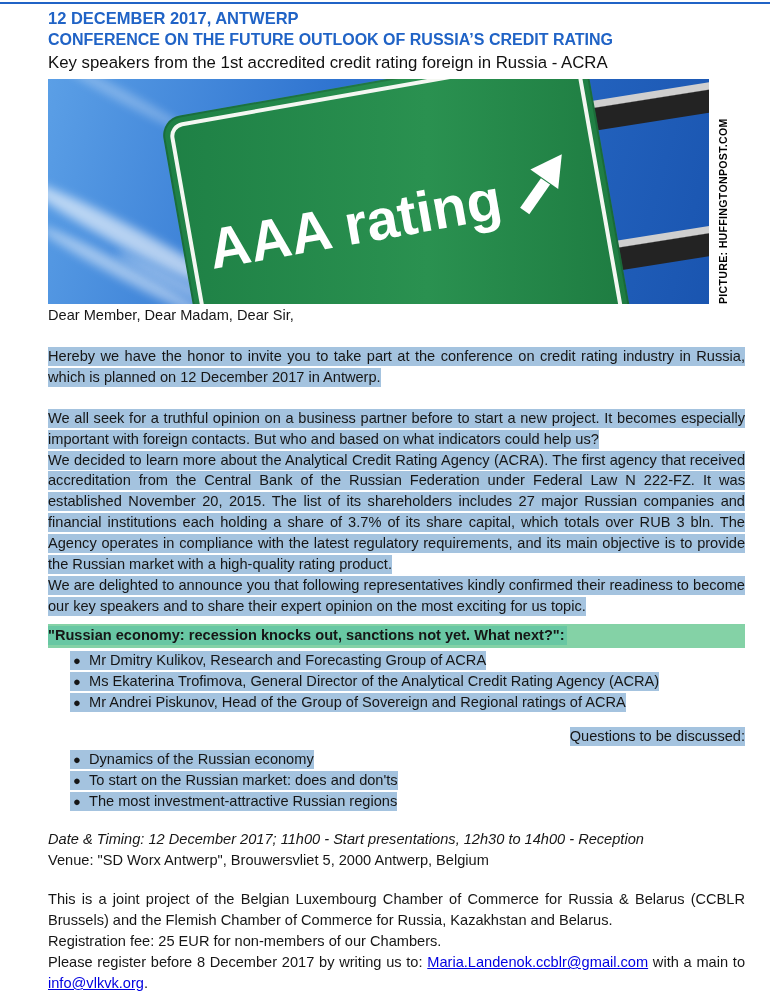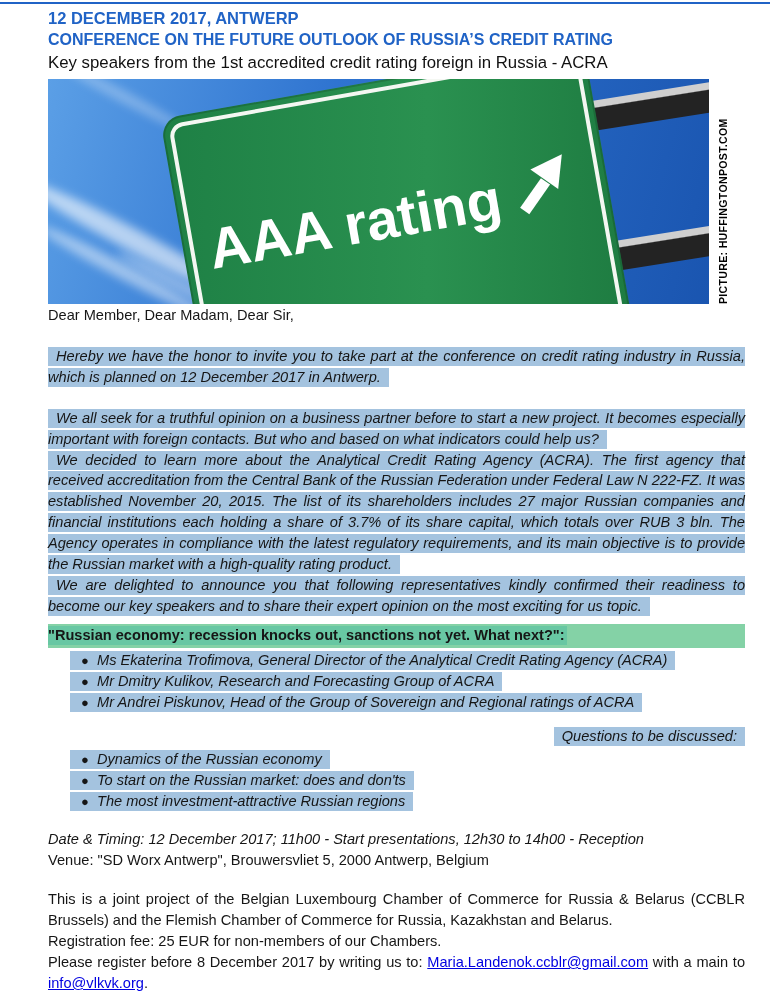--- a/index.html
+++ b/index.html
@@ -43,21 +43,21 @@
   .sign-border{position:absolute;inset:7px;border:4px solid #f4f7f2;border-radius:14px 4px 4px 4px;}
   .sign-text{position:absolute;left:26px;top:112px;font-size:57px;font-weight:700;color:#fff;
     letter-spacing:0px;white-space:nowrap;display:flex;align-items:center;gap:10px;}
   .sign-arrow{width:64px;height:64px;margin-top:-14px;}
   .photo-caption{position:absolute;left:669px;top:225px;width:225px;
     transform:rotate(-90deg);transform-origin:0 0;
     font-size:10.6px;font-weight:700;letter-spacing:.3px;color:#000;line-height:13px;}
   
   .para{margin:0;text-align:justify;}
   .noj{text-align:left;}
-  mark.hl{background:var(--hl);color:inherit;padding:1px 8px 2px;font-style:italic;}
+  mark.hl{background:var(--hl);color:inherit;padding:1px 0 2px;}
   .salutation{margin-top:1px;margin-bottom:0;}
   .sp{height:20px;}
   .topic{background:var(--topic-green);padding:1px 0 2px;margin-top:7px;}
   .topic-text{background:var(--topic-green-sel);font-weight:700;padding:1px 2px 2px 0;}
   ul.blist{margin:2px 0 0 0;padding:0;list-style:none;}
   ul.blist li{margin-left:22px;line-height:21px;}
   .dot{display:inline-block;width:19px;padding-left:3px;font-size:13px;}
   .plain{margin:0;}
   a.email{color:var(--link-blue);text-decoration:underline;cursor:pointer;}
 </style>
@@ -104,22 +104,22 @@
   <div class="sp"></div>
   <p class="para"><mark class="hl">We all seek for a truthful opinion on a business partner before to start a new project. It becomes especially important with foreign contacts. But who and based on what indicators could help us?</mark></p>
   <p class="para"><mark class="hl">We decided to learn more about the Analytical Credit Rating Agency (ACRA). The first agency that received accreditation from the Central Bank of the Russian Federation under Federal Law N 222-FZ. It was established November 20, 2015. The list of its shareholders includes 27 major Russian companies and financial institutions each holding a share of 3.7% of its share capital, which totals over RUB 3 bln. The Agency operates in compliance with the latest regulatory requirements, and its main objective is to provide the Russian market with a high-quality rating product.</mark></p>
   <p class="para"><mark class="hl">We are delighted to announce you that following representatives kindly confirmed their readiness to become our key speakers and to share their expert opinion on the most exciting for us topic.</mark></p>
 
   <div class="topic">
     <span class="topic-text">"Russian economy: recession knocks out, sanctions not yet. What next?":</span>
   </div>
 
   <ul class="blist">
+    <li><mark class="hl"><span class="dot">●</span><span>Mr Dmitry Kulikov, Research and Forecasting Group of ACRA</span></mark></li>
     <li><mark class="hl"><span class="dot">●</span><span>Ms Ekaterina Trofimova, General Director of the Analytical Credit Rating Agency (ACRA)</span></mark></li>
-    <li><mark class="hl"><span class="dot">●</span><span>Mr Dmitry Kulikov, Research and Forecasting Group of ACRA</span></mark></li>
     <li><mark class="hl"><span class="dot">●</span><span>Mr Andrei Piskunov, Head of the Group of Sovereign and Regional ratings of ACRA</span></mark></li>
   </ul>
 
   <p class="para noj" style="margin-top:13px;text-align:right;"><mark class="hl">Questions to be discussed:</mark></p>
   <ul class="blist">
     <li><mark class="hl"><span class="dot">●</span><span>Dynamics of the Russian economy</span></mark></li>
     <li><mark class="hl"><span class="dot">●</span><span>To start on the Russian market: does and don'ts</span></mark></li>
     <li><mark class="hl"><span class="dot">●</span><span>The most investment-attractive Russian regions</span></mark></li>
   </ul>
 

